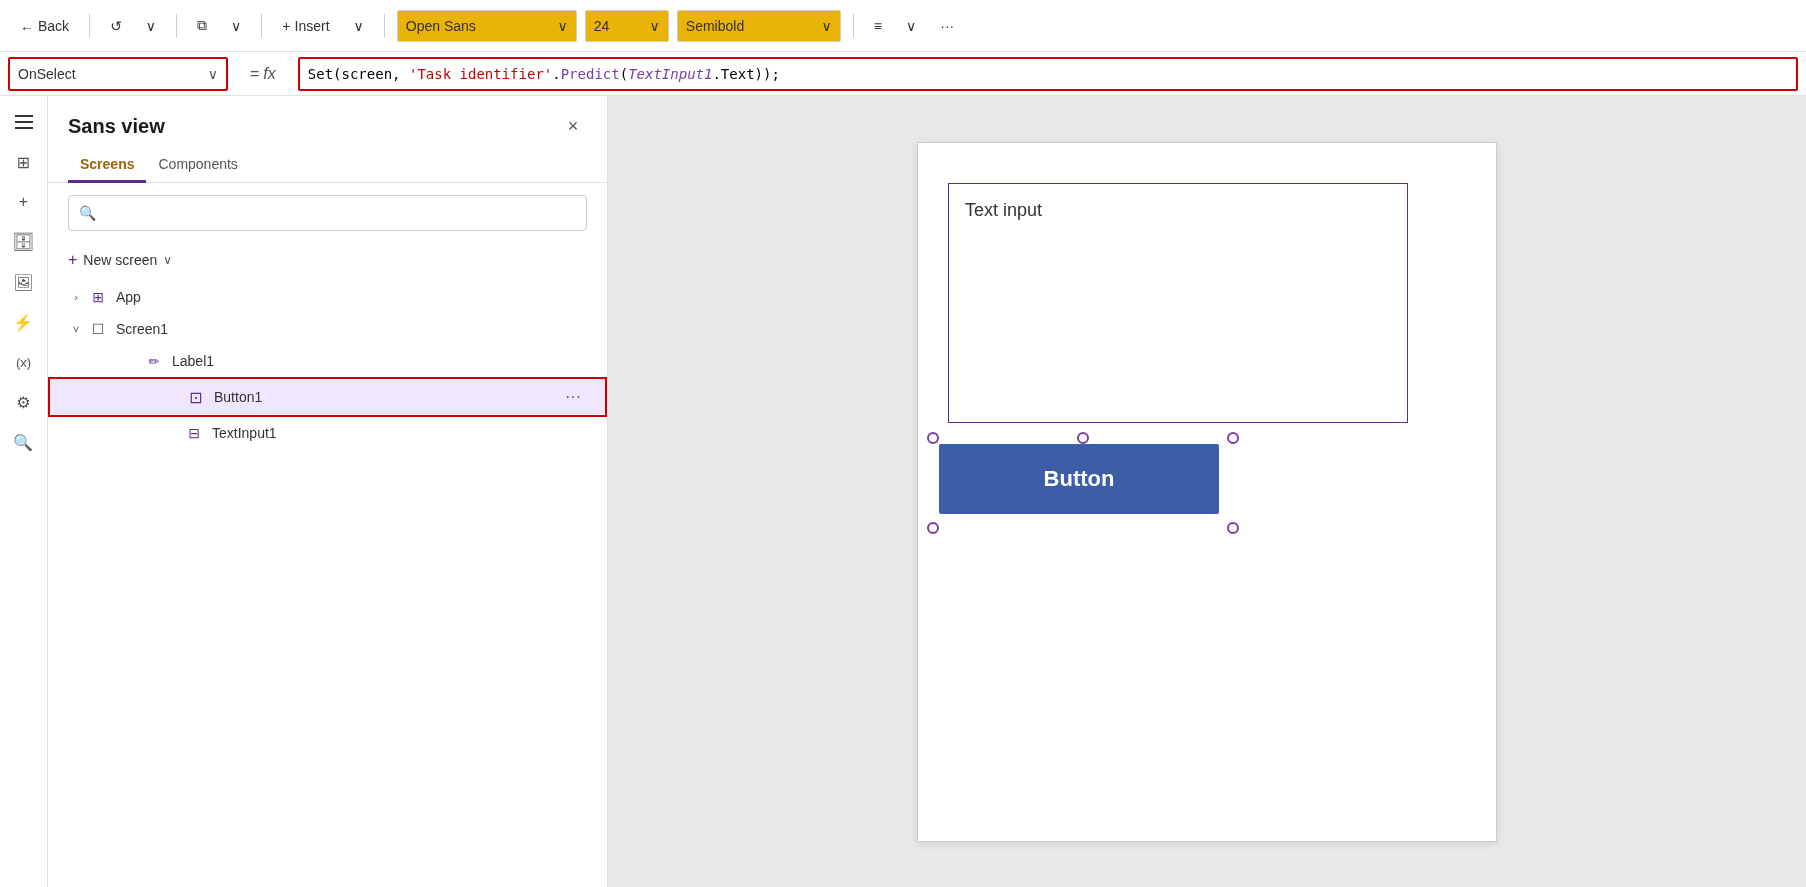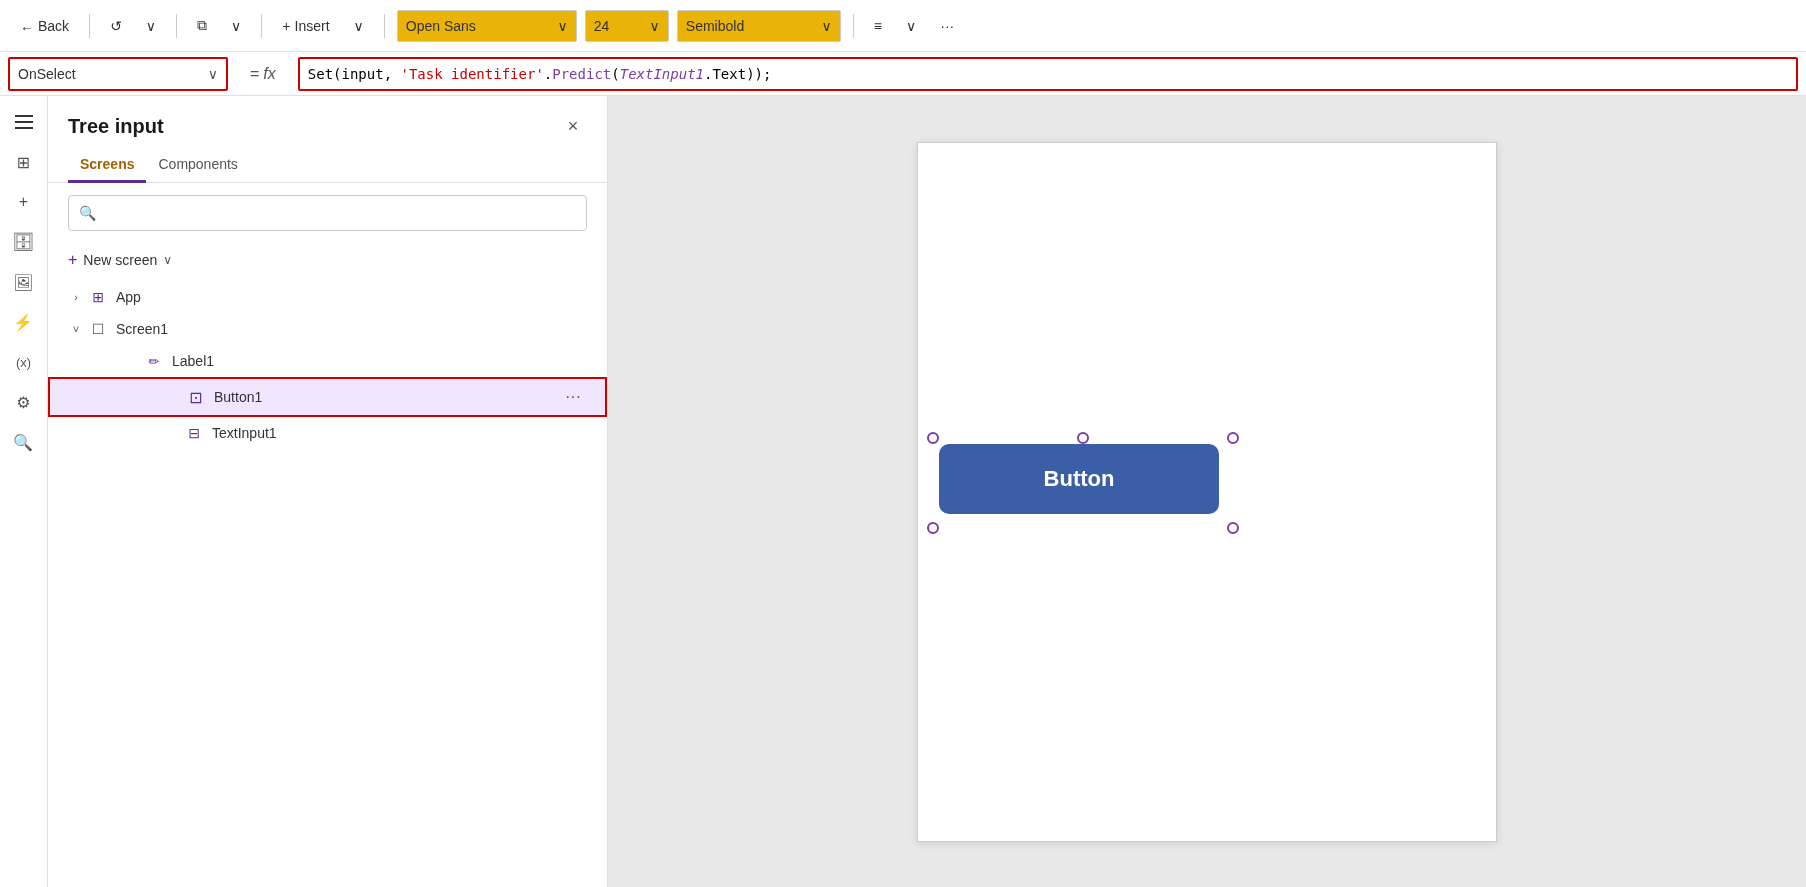--- a/index.html
+++ b/index.html
@@ -242,21 +242,21 @@
       position: absolute;
       top: 320px;
       left: 30px;
       width: 270px;
       height: 64px;
       background: #3b5ea6;
       display: flex;
       align-items: center;
       justify-content: center;
       cursor: pointer;
-      border-radius: 10px;
+      border-radius: 2px;
     }
     .button-label {
       color: #fff;
       font-size: 22px;
       font-weight: 700;
     }
     
     .selection-handle {
       position: absolute;
       width: 12px; height: 12px;
@@ -339,21 +339,21 @@
   <div class="formula-property">
     <span>OnSelect</span>
     <span class="chevron">∨</span>
   </div>
   <div class="formula-equals">
     <span>=</span>
     <span class="formula-fx">fx</span>
   </div>
   <div class="formula-input" style="display:flex;align-items:center;">
     <span class="formula-text">
-      <span class="f-default">Set(input, </span><span class="f-string">'Task identifier'</span><span class="f-default">.</span><span class="f-method">Predict</span><span class="f-default">(</span><span class="f-italic">TextInput1</span><span class="f-default">.Text));</span>
+      <span class="f-default">Set(screen, </span><span class="f-string">'Task identifier'</span><span class="f-default">.</span><span class="f-method">Predict</span><span class="f-default">(</span><span class="f-italic">TextInput1</span><span class="f-default">.Text));</span>
     </span>
   </div>
 </div>
 
 <div class="main-layout">
 
   <div class="icon-strip">
     <button class="hamburger">
       <span></span>
       <span></span>
@@ -380,21 +380,21 @@
     <button class="icon-strip-btn">
       <span style="font-size:16px;">⚙</span>
     </button>
     <button class="icon-strip-btn">
       <span style="font-size:16px;">🔍</span>
     </button>
   </div>
 
   <div class="tree-panel">
     <div class="tree-header">
-      <span class="tree-title">Tree input</span>
+      <span class="tree-title">Sans view</span>
       <button class="tree-close">×</button>
     </div>
     <div class="tree-tabs">
       <div class="tree-tab active">
         <span>Screens</span>
       </div>
       <div class="tree-tab">
         <span>Components</span>
       </div>
     </div>
@@ -441,20 +441,23 @@
         <div class="tree-item-expand"></div>
         <div class="tree-item-icon" style="color:#5c2d91; font-size:14px;">⊟</div>
         <span class="tree-item-label">TextInput1</span>
       </div>
     </div>
   </div>
 
   <div class="canvas-area">
     <div class="canvas-frame">
 
+      <div class="text-input-box">
+        <span class="text-input-label">Text input</span>
+      </div>
 
       <div style="position:absolute; top:295px; left:15px; width:300px; height:90px;">
 
         <div class="selection-handle" style="top:-6px; left:-6px;"></div>
         <div class="selection-handle" style="top:-6px; left:144px;"></div>
         <div class="selection-handle" style="top:-6px; right:-6px;"></div>
         <div class="selection-handle" style="bottom:-6px; left:-6px;"></div>
         <div class="selection-handle" style="bottom:-6px; right:-6px;"></div>
         <div class="button-element" style="position:absolute; top:6px; left:6px; width:280px; height:70px;">
           <span class="button-label">Button</span>

